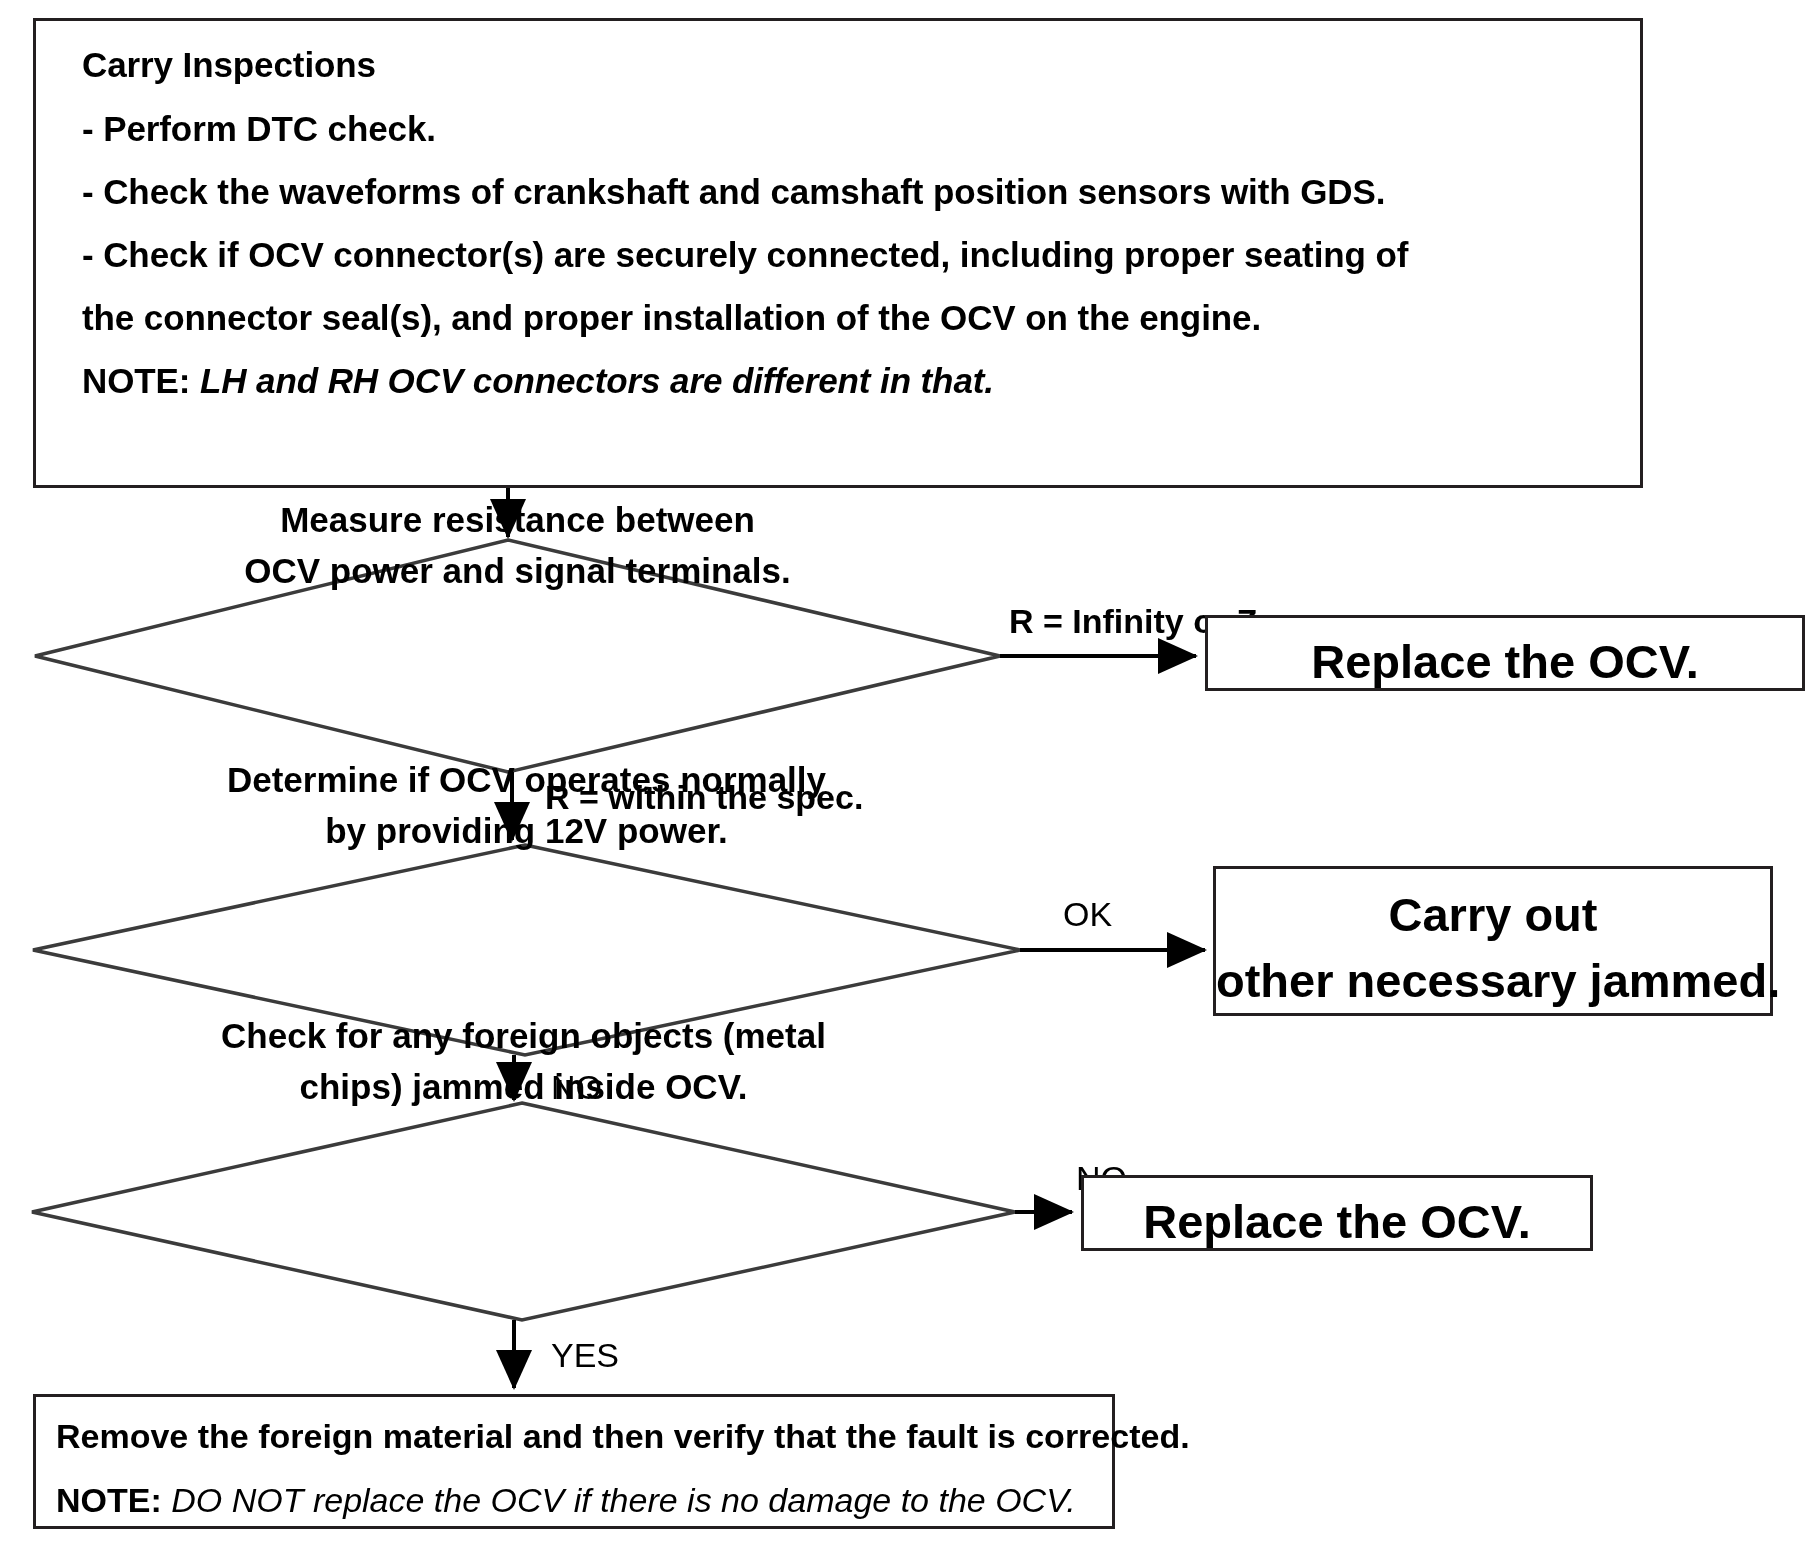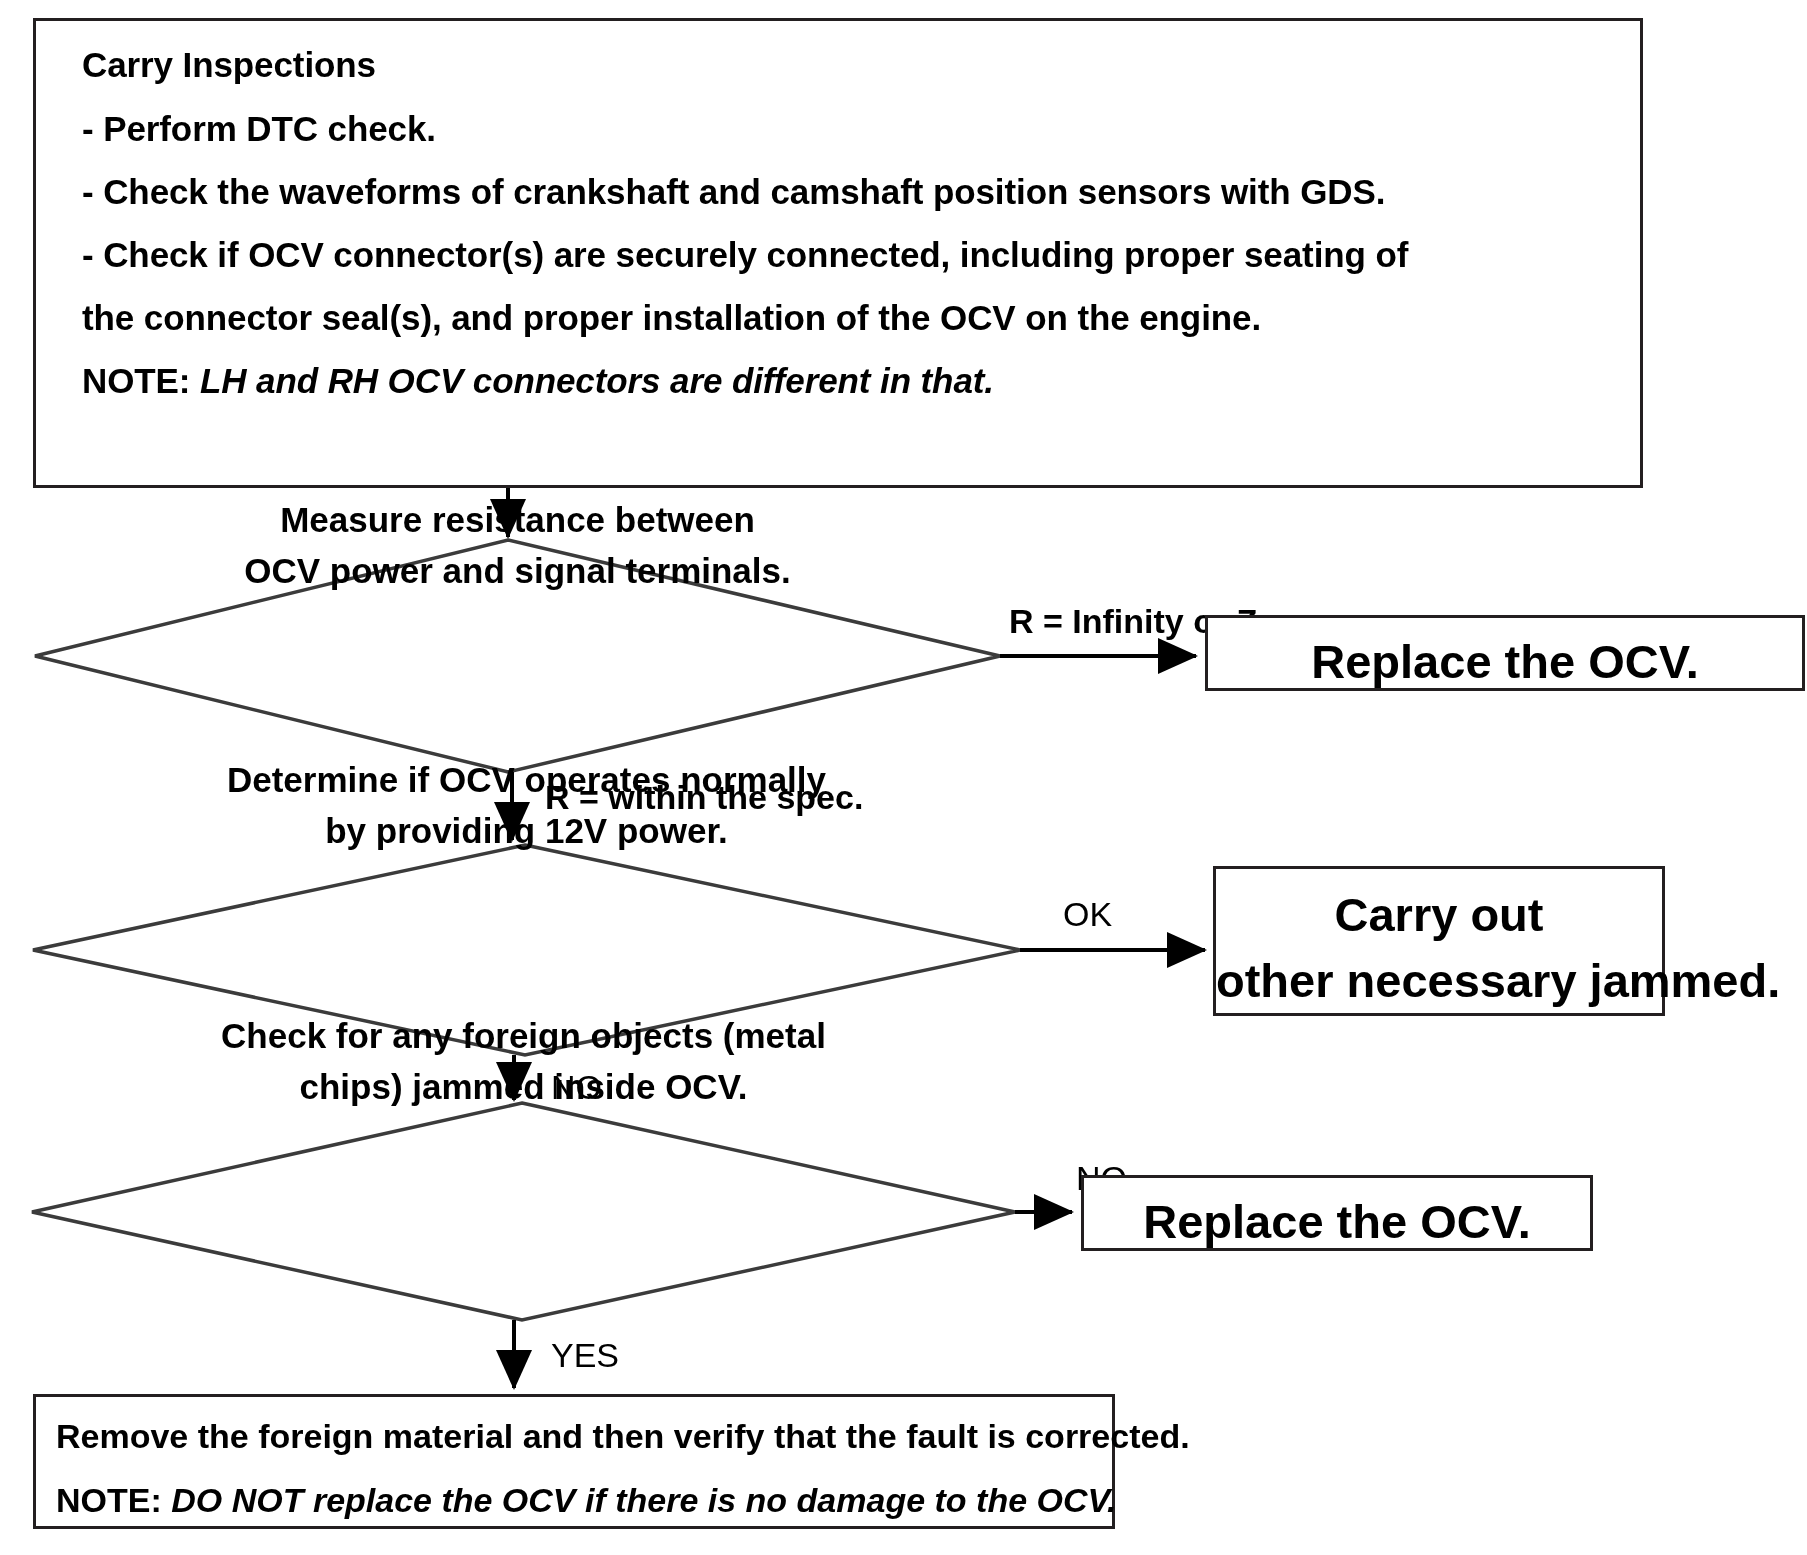--- a/index.html
+++ b/index.html
@@ -53,21 +53,21 @@
 
   .box-replace1 {
     left: 1205px;
     top: 615px;
     width: 600px;
     height: 76px;
   }
   .box-carry {
     left: 1213px;
     top: 866px;
-    width: 452px;
+    width: 560px;
     height: 150px;
   }
   .box-replace2 {
     left: 1081px;
     top: 1175px;
     width: 512px;
     height: 76px;
   }
   .box-bottom {
     left: 33px;
@@ -93,21 +93,21 @@
     position: absolute;
     left: 20px;
     font-size: 34px;
     font-weight: bold;
     white-space: nowrap;
   }
   .box-bottom .bline.l1 { top: 20px; text-align: center; }
   .box-bottom .bline.l2 { top: 84px; }
   .box-bottom .bline em {
     font-style: italic;
-    font-weight: bold;
+    font-weight: normal;
   }
 
   
   .dtext {
     position: absolute;
     text-align: center;
     font-size: 35px;
     font-weight: bold;
     white-space: nowrap;
     line-height: 1.0;

